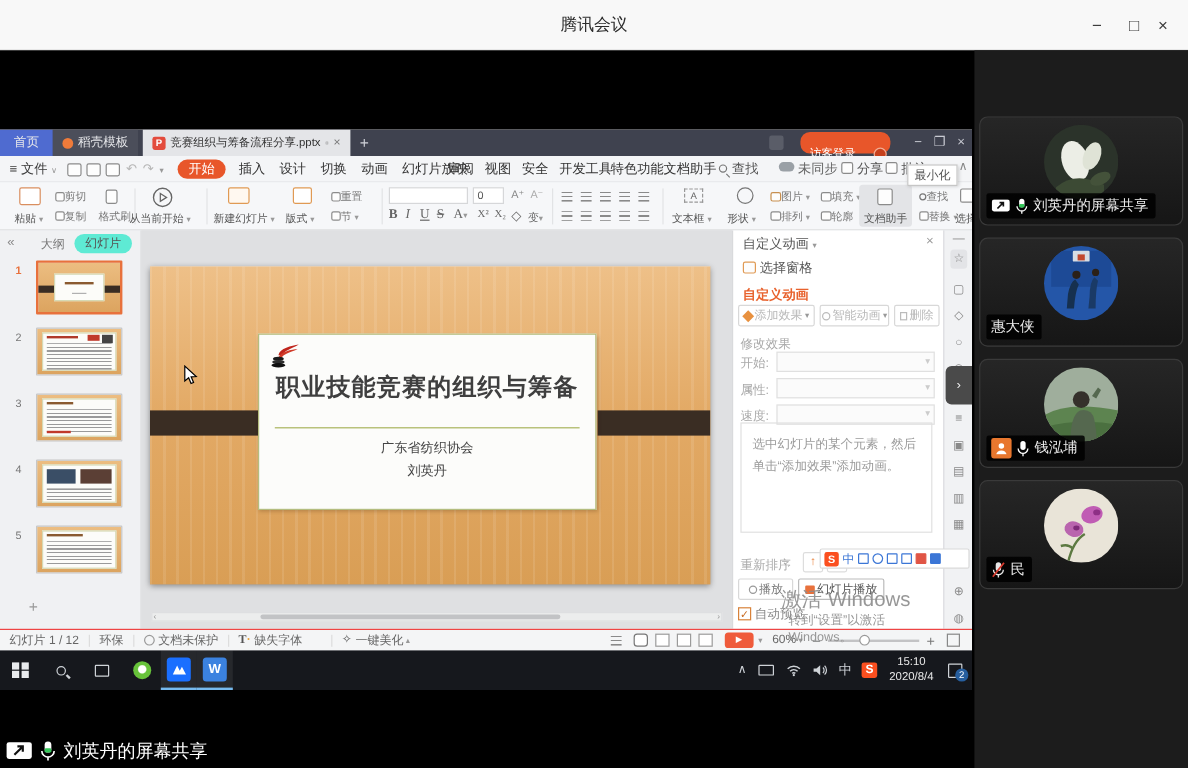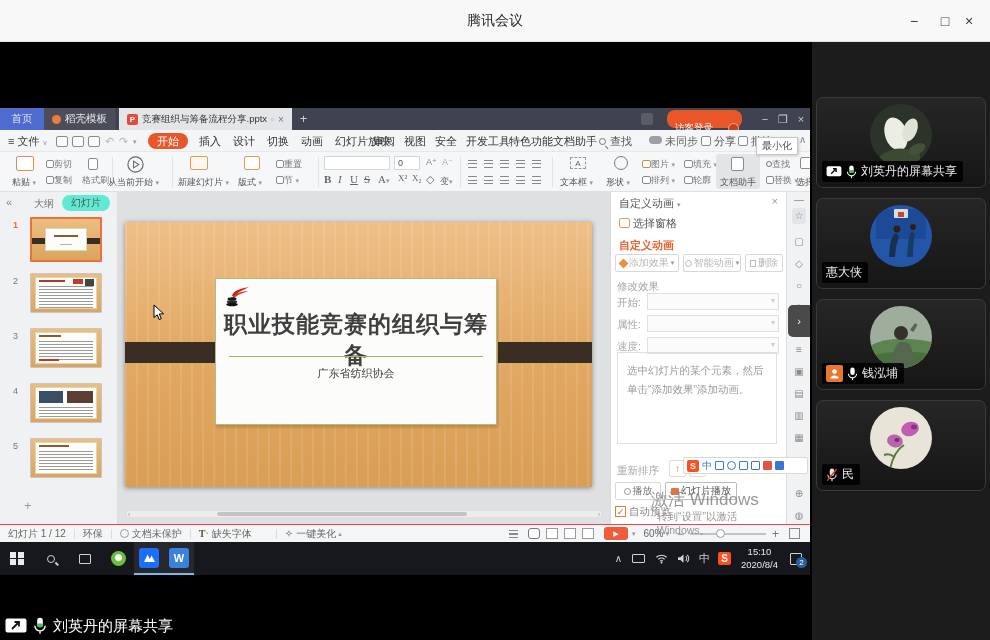--- a/index.html
+++ b/index.html
@@ -47,21 +47,21 @@
 .thumb.sel{border:2px solid #e8713c}
 .tnum{position:absolute;left:13px;font-size:9px;color:#777}
 .tnum.sel{color:#e8713c;font-weight:bold}
 .tcard{position:absolute;background:#fcfcf9;border:1px solid #d6d9b4}
 .tlines{position:absolute;background:repeating-linear-gradient(180deg,#9a9a9a 0 1px,transparent 1px 3px)}
 .editor{position:absolute;left:118px;top:0;width:492px;height:332px;background:#dfe0e2}
 .slide{position:absolute;left:7px;top:30px;width:467px;height:265px;background:linear-gradient(180deg,#eec088 0%,#e3aa66 45%,#d99e55 100%);box-shadow:0 1px 5px rgba(0,0,0,.4);overflow:hidden}
 .grain{position:absolute;inset:0;background:repeating-linear-gradient(90deg,rgba(255,255,255,.10) 0 2px,rgba(0,0,0,0) 2px 11px)}
 .sbar{position:absolute;top:120px;height:21px;background:#3a2d23}
 .card{position:absolute;left:90px;top:56px;width:282px;height:147px;background:#fcfcfa;border:1px solid #b4bd7f;box-shadow:1px 2px 3px rgba(60,40,10,.25)}
-.card .ttl{position:absolute;left:0;right:0;top:30px;text-align:center;font-size:23px;font-weight:bold;color:#3f3f3f;letter-spacing:1px}
+.card .ttl{position:absolute;left:0;right:0;top:30px;text-align:center;font-size:20px;font-weight:bold;color:#3f3f3f;letter-spacing:1px}
 .card .dv{position:absolute;left:13px;right:13px;top:77px;height:1px;background:#a9b45c}
 .card .sub{position:absolute;left:0;right:0;text-align:center;font-size:11px;color:#444}
 .hscroll{position:absolute;left:8px;top:318px;width:476px;height:8px;background:#eceded;border:1px solid #dedfe1}
 .hthumb{position:absolute;left:90px;top:1px;width:250px;height:4px;background:#c2c3c5;border-radius:2px}
 
 .animpanel{position:absolute;left:610px;top:0;width:176px;height:332px;background:#fff;border-left:1px solid #d9dadc;font-size:11px}
 .ap-h{position:absolute;left:8px;top:4px;font-size:11px;color:#555}
 .ap-orange{color:#e8622d;font-weight:bold}
 .apbtn{position:absolute;height:18px;border:1px solid #d8d8d8;border-radius:2px;background:#fff;color:#b8b8b8;font-size:10px;display:flex;align-items:center;justify-content:center;gap:2px}
 .aplab{position:absolute;left:6px;color:#a9a9a9;font-size:10.5px}
@@ -292,20 +292,21 @@
               <svg class="a" style="left:8px;top:7px" width="26" height="21" viewBox="0 0 26 21">
                 <path d="M8 10 C9 4 19 2 25 1 C18 5 13 6 11 10 Z" fill="#c0251c"></path>
                 <path d="M8 12 C10 7 19 5 24 5 C17 8 12 9 10.5 12.5 Z" fill="#d03a28"></path>
                 <ellipse cx="8" cy="13" rx="4.5" ry="1.7" fill="#1a1a1a"></ellipse>
                 <ellipse cx="8" cy="15.7" rx="5.2" ry="1.8" fill="#2e2e2e"></ellipse>
                 <ellipse cx="8" cy="18.4" rx="5.8" ry="1.8" fill="#111"></ellipse>
               </svg>
               <div class="ttl">职业技能竞赛的组织与筹备</div>
               <div class="dv"></div>
               <div class="sub" style="top:87px">广东省纺织协会</div>
+              <div class="sub" style="top:106px">刘英丹</div>
             </div>
           </div>
           <svg class="a" style="left:35px;top:112px;z-index:20" width="12" height="17" viewBox="0 0 12 17">
             <path d="M1 1 L1 13.5 L4.2 10.8 L6.2 15.6 L8.3 14.7 L6.3 10 L10.5 9.8 Z" fill="#fff" stroke="#000" stroke-width="1"></path>
           </svg>
           <div class="hscroll">
             <span style="position:absolute;left:1px;top:0;font-size:7px;color:#999">‹</span>
             <div class="hthumb"></div>
             <span style="position:absolute;right:1px;top:0;font-size:7px;color:#999">›</span>
           </div>

